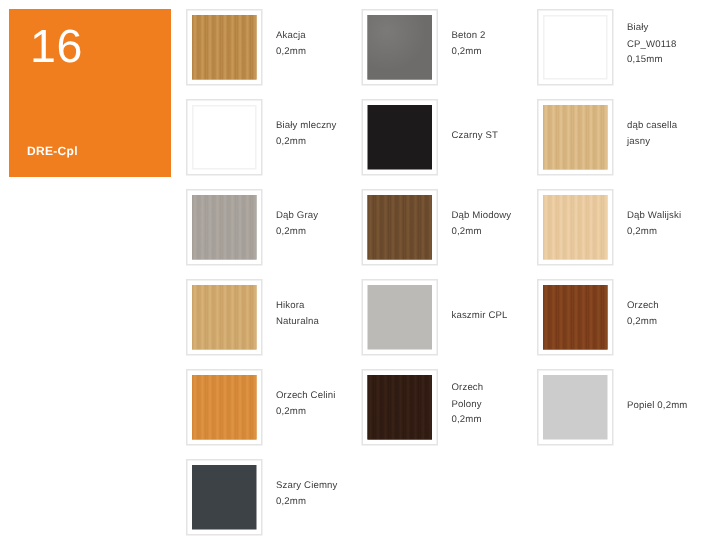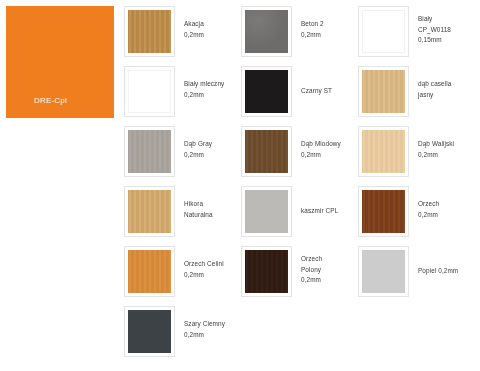--- a/index.html
+++ b/index.html
@@ -38,24 +38,24 @@
     left: 14px;
     top: 9px;
     font-size: 31px;
     line-height: 32px;
     font-weight: 400;
     color: #ffffff;
     letter-spacing: 0.5px;
   }
   #brand-code {
     position: absolute;
-    left: 28px;
+    left: 12px;
     bottom: 13px;
     font-size: 8px;
-    font-weight: normal;
+    font-weight: bold;
     color: #ffffff;
     letter-spacing: 0.2px;
     text-align: right;
   }
 
   
   #swatch-grid {
     position: absolute;
     left: 124px;
     top: 6px;
@@ -99,20 +99,21 @@
   .swatch-card.tall .swatch-label {
     padding-top: 8px;
   }
 </style>
 </head>
 <body>
 
 <div id="sheet">
 
   <div id="brand-panel" style="background: rgb(240, 125, 30);">
+    <div id="brand-number">16</div>
     <div id="brand-code">DRE-Cpl</div>
   </div>
 
   <div id="swatch-grid">
       <div class="swatch-card">
         <div class="swatch-frame">
           <div class="swatch-chip" style="background: repeating-linear-gradient(90deg, rgb(178, 129, 63) 0px, rgb(201, 154, 91) 2px, rgb(178, 129, 63) 4px) 0% 0% / 5px 100%,  0% 0% / 100% 100% rgb(201, 154, 91);"></div>
         </div>
         <div class="swatch-label">Akacja
 0,2mm</div>

